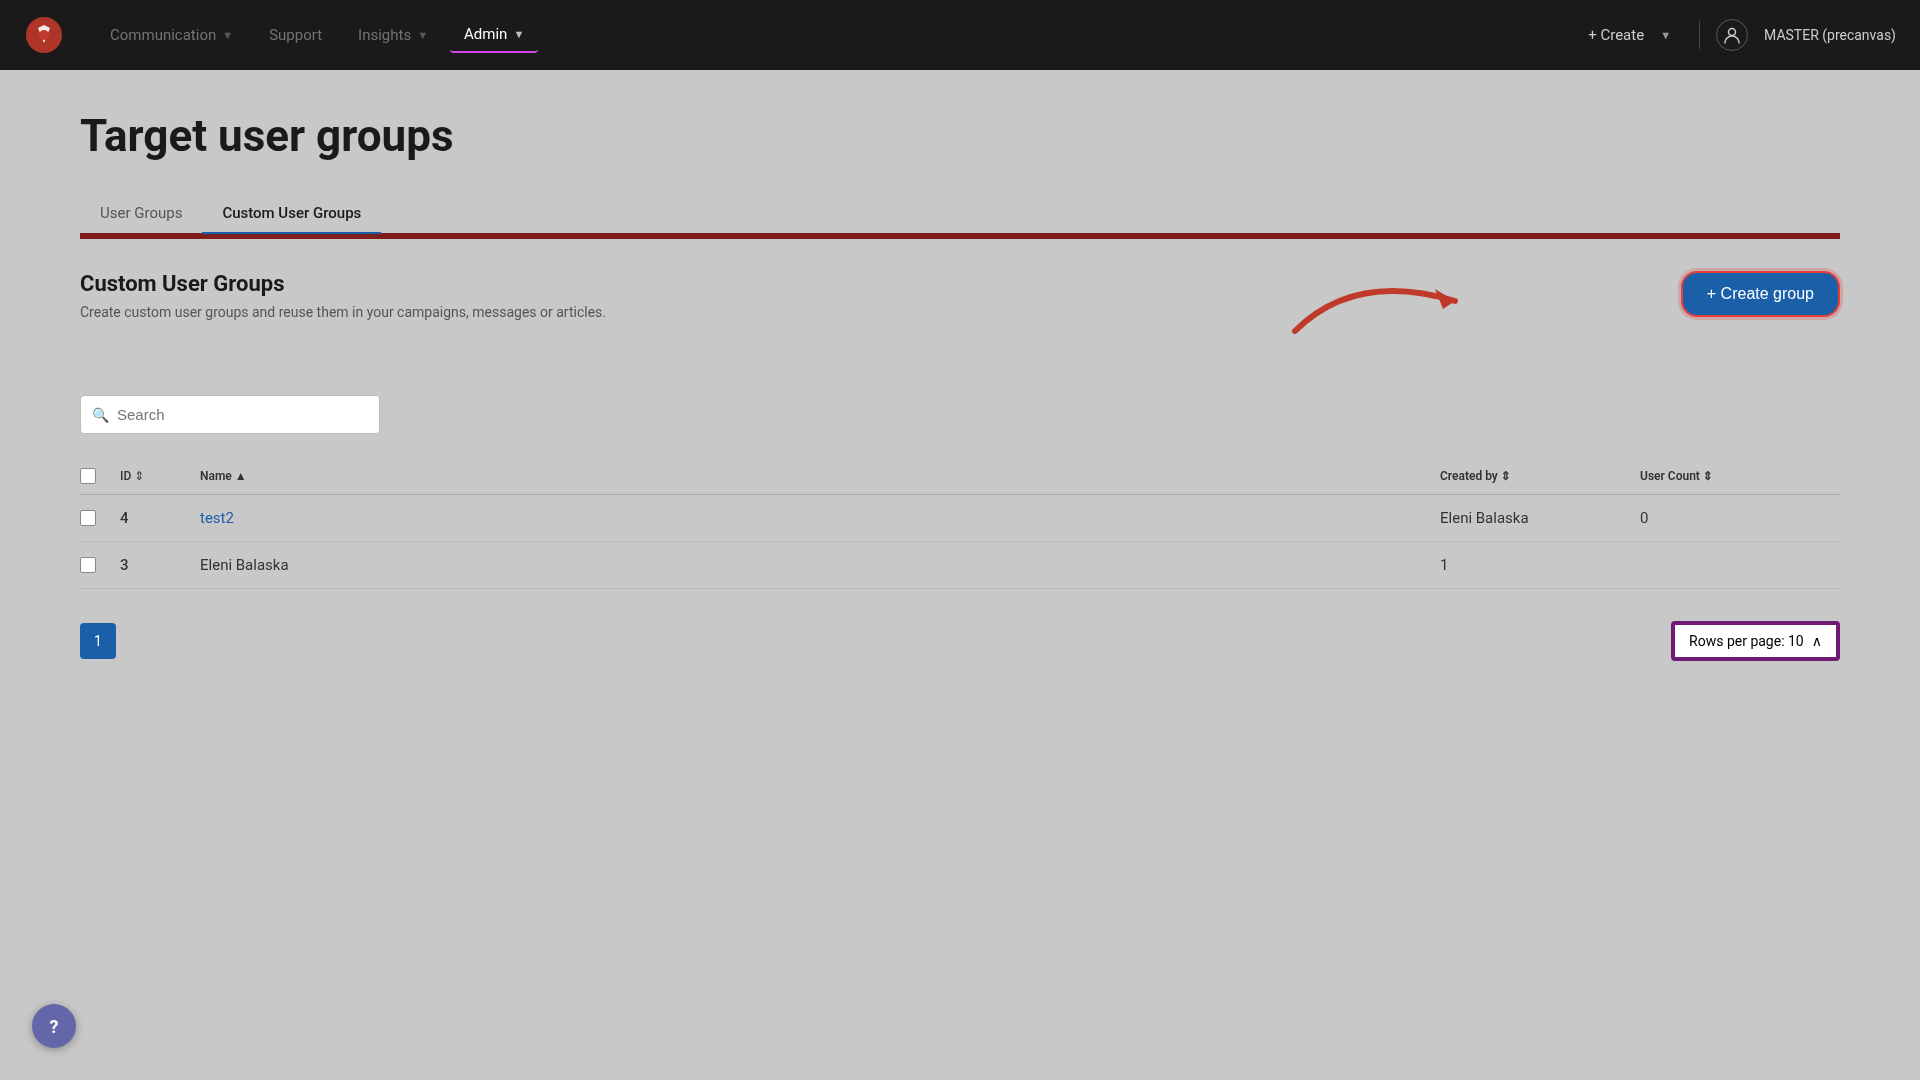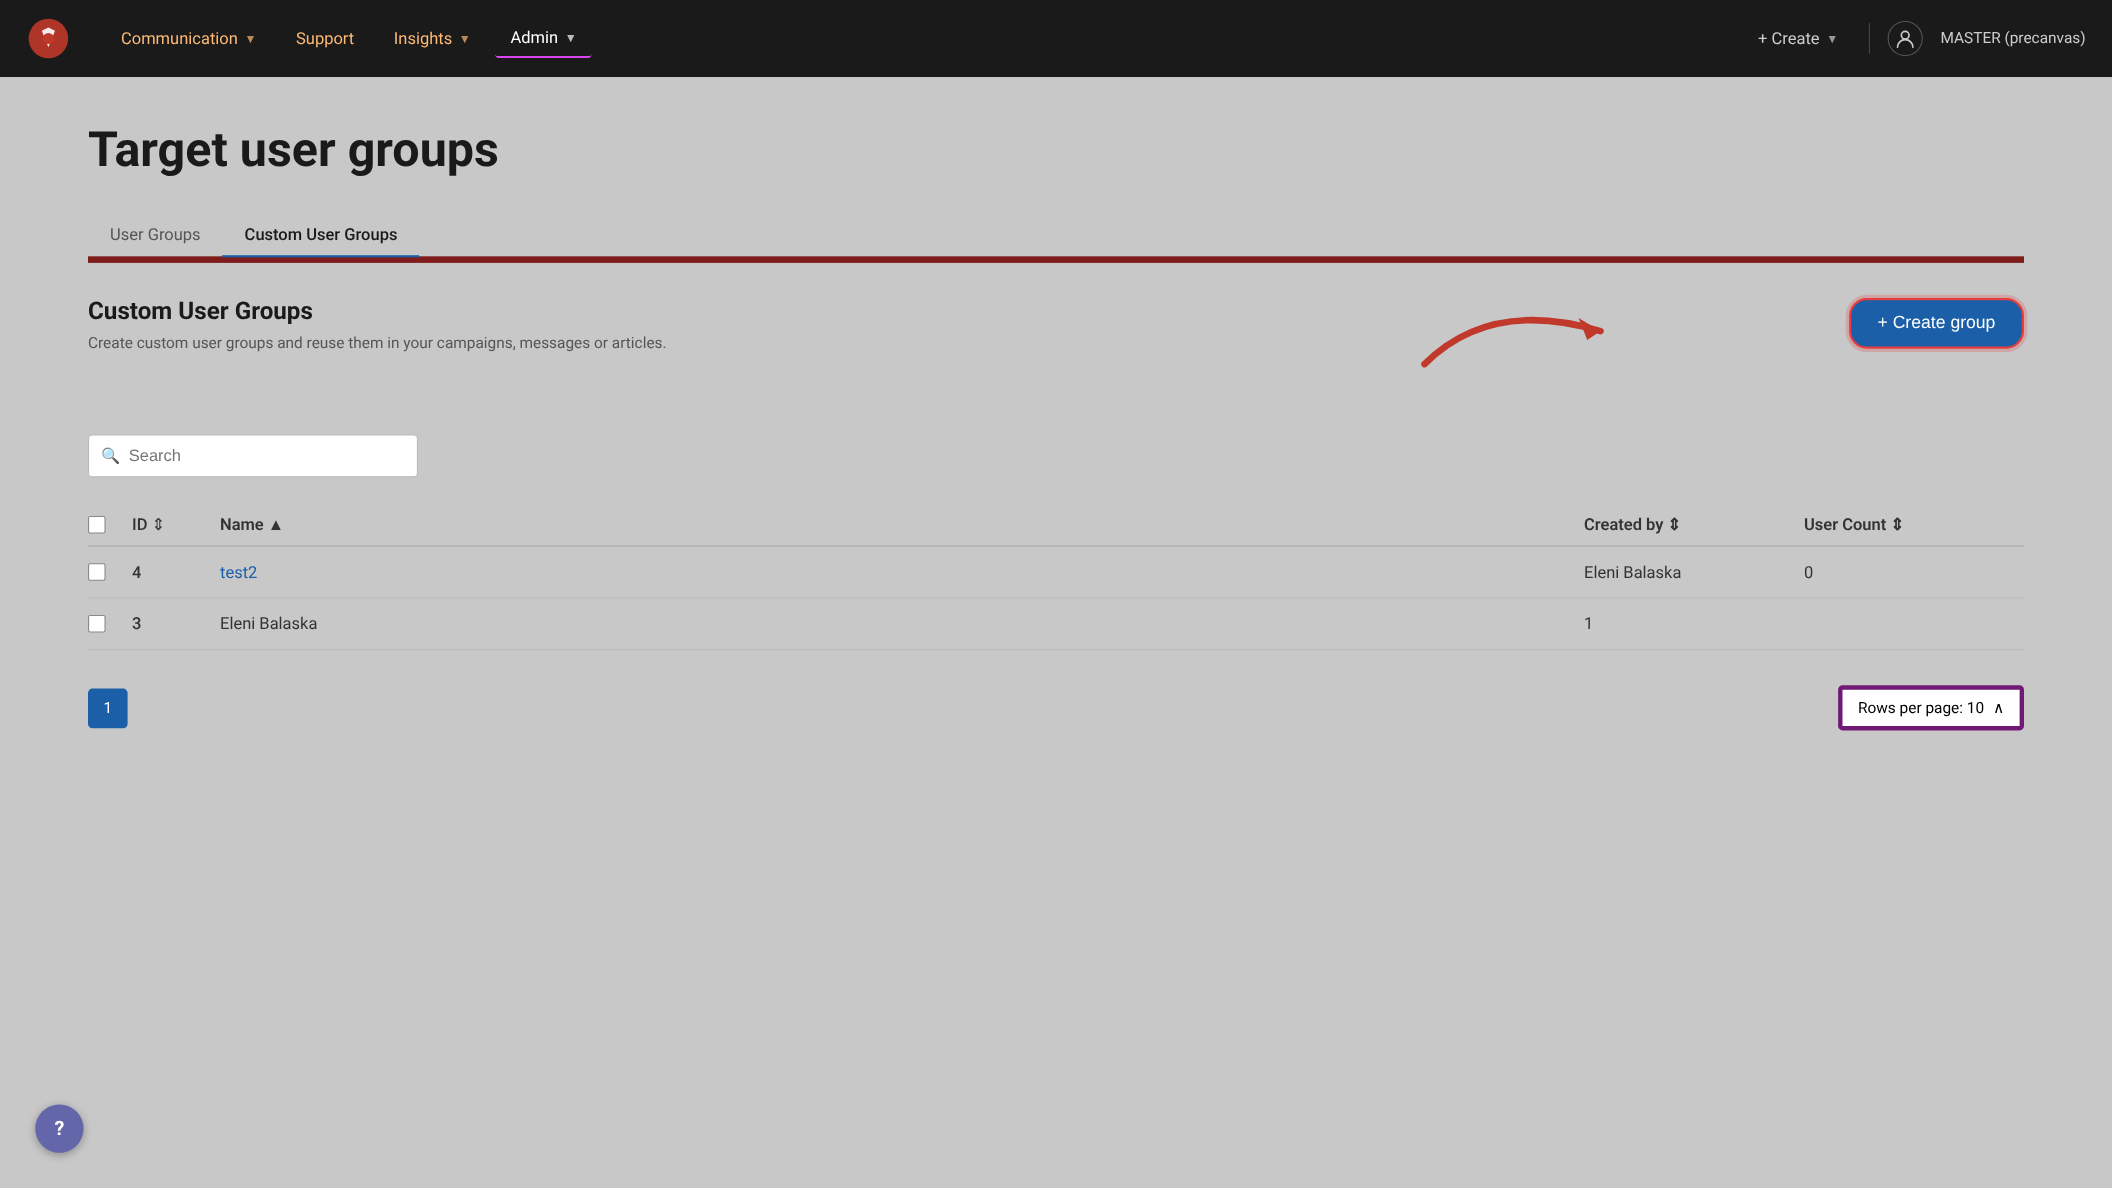--- a/index.html
+++ b/index.html
@@ -31,21 +31,21 @@
     }
 
     .nav-links {
       display: flex;
       align-items: center;
       gap: 8px;
       flex: 1;
     }
 
     .nav-item {
-      color: #fdba74;
+      color: #737373;
       font-size: 15px;
       padding: 8px 14px;
       cursor: pointer;
       display: flex;
       align-items: center;
       gap: 6px;
       border-radius: 4px;
       white-space: nowrap;
     }
     .nav-item.active {
@@ -61,21 +61,21 @@
     .nav-right {
       display: flex;
       align-items: center;
       gap: 16px;
       color: #ccc;
     }
 
     .nav-create-btn {
       display: flex;
       align-items: center;
-      gap: 6px;
+      gap: 16px;
       color: #ccc;
       font-size: 15px;
       cursor: pointer;
       padding: 6px 12px;
       border-radius: 4px;
     }
 
     .nav-divider {
       width: 1px;
       height: 28px;
@@ -224,21 +224,21 @@
     .table-container {
       background: transparent;
       width: 100%;
     }
 
     .table-header {
       display: grid;
       grid-template-columns: 40px 80px 1fr 200px 200px;
       padding: 10px 0;
       border-bottom: 1px solid #aaa;
-      font-size: 15px;
+      font-size: 12px;
       font-weight: 600;
       color: #333;
       align-items: center;
     }
 
     .table-row {
       display: grid;
       grid-template-columns: 40px 80px 1fr 200px 200px;
       padding: 14px 0;
       border-bottom: 1px solid #bbb;

